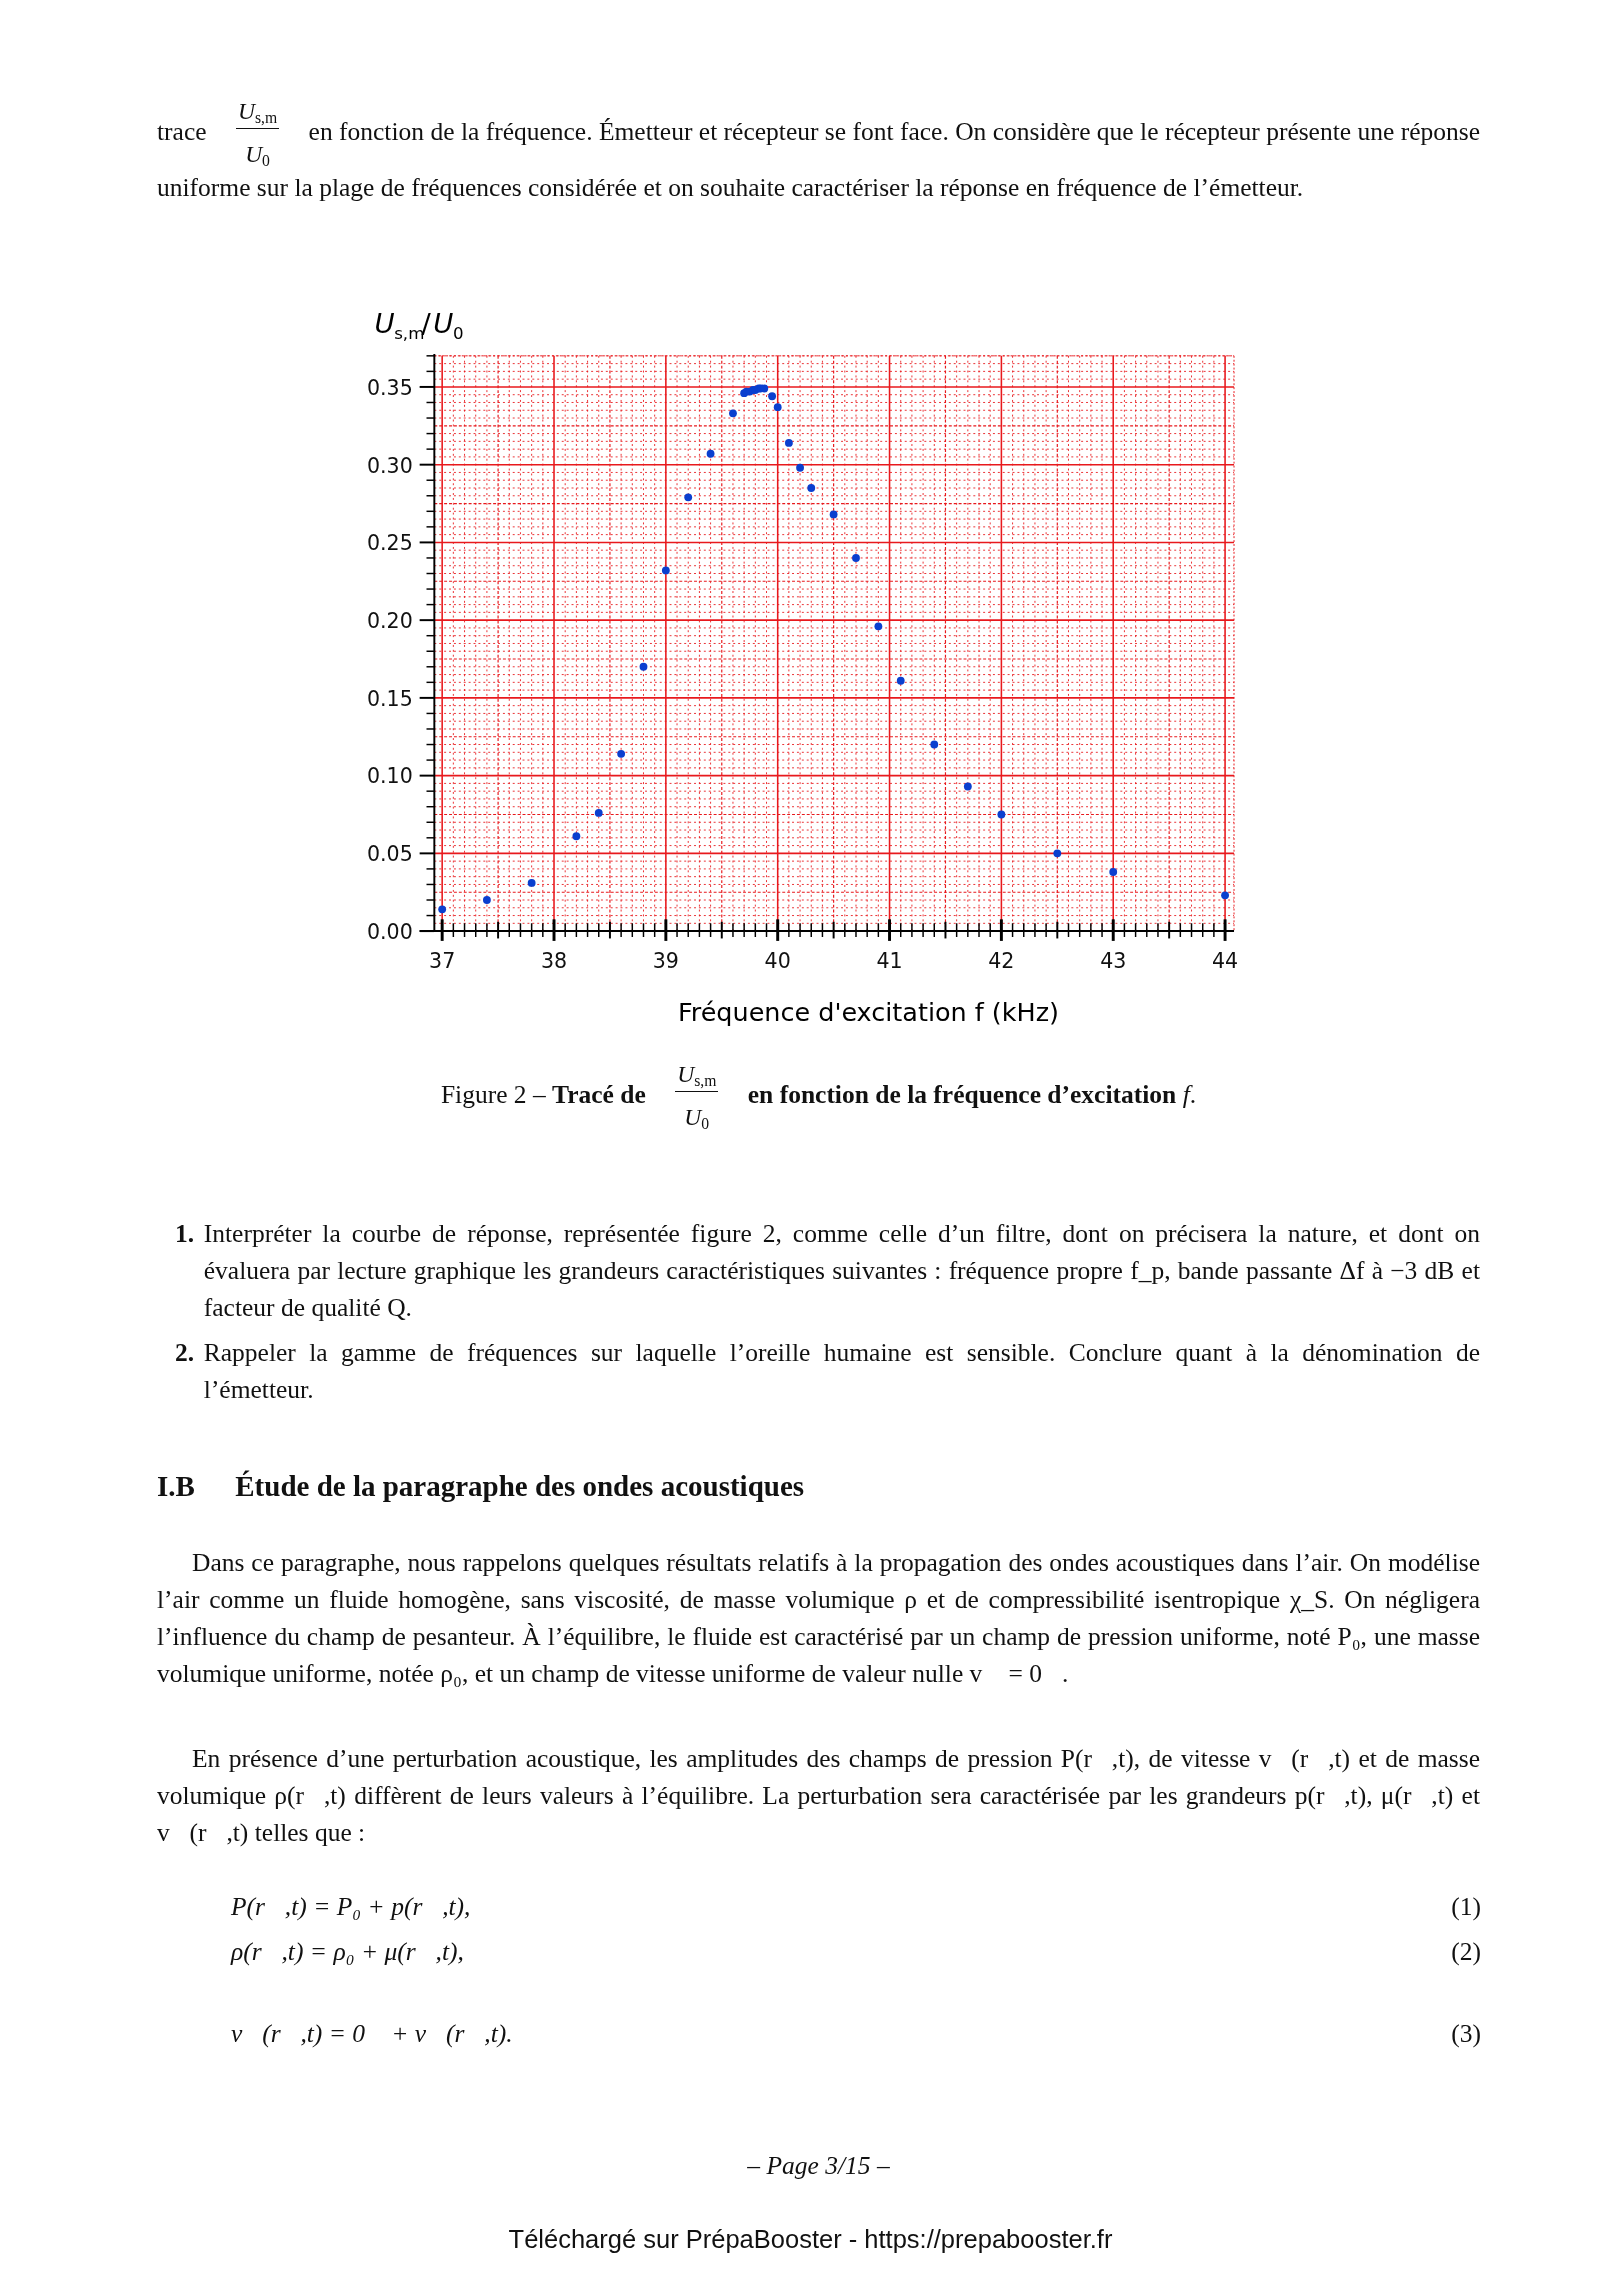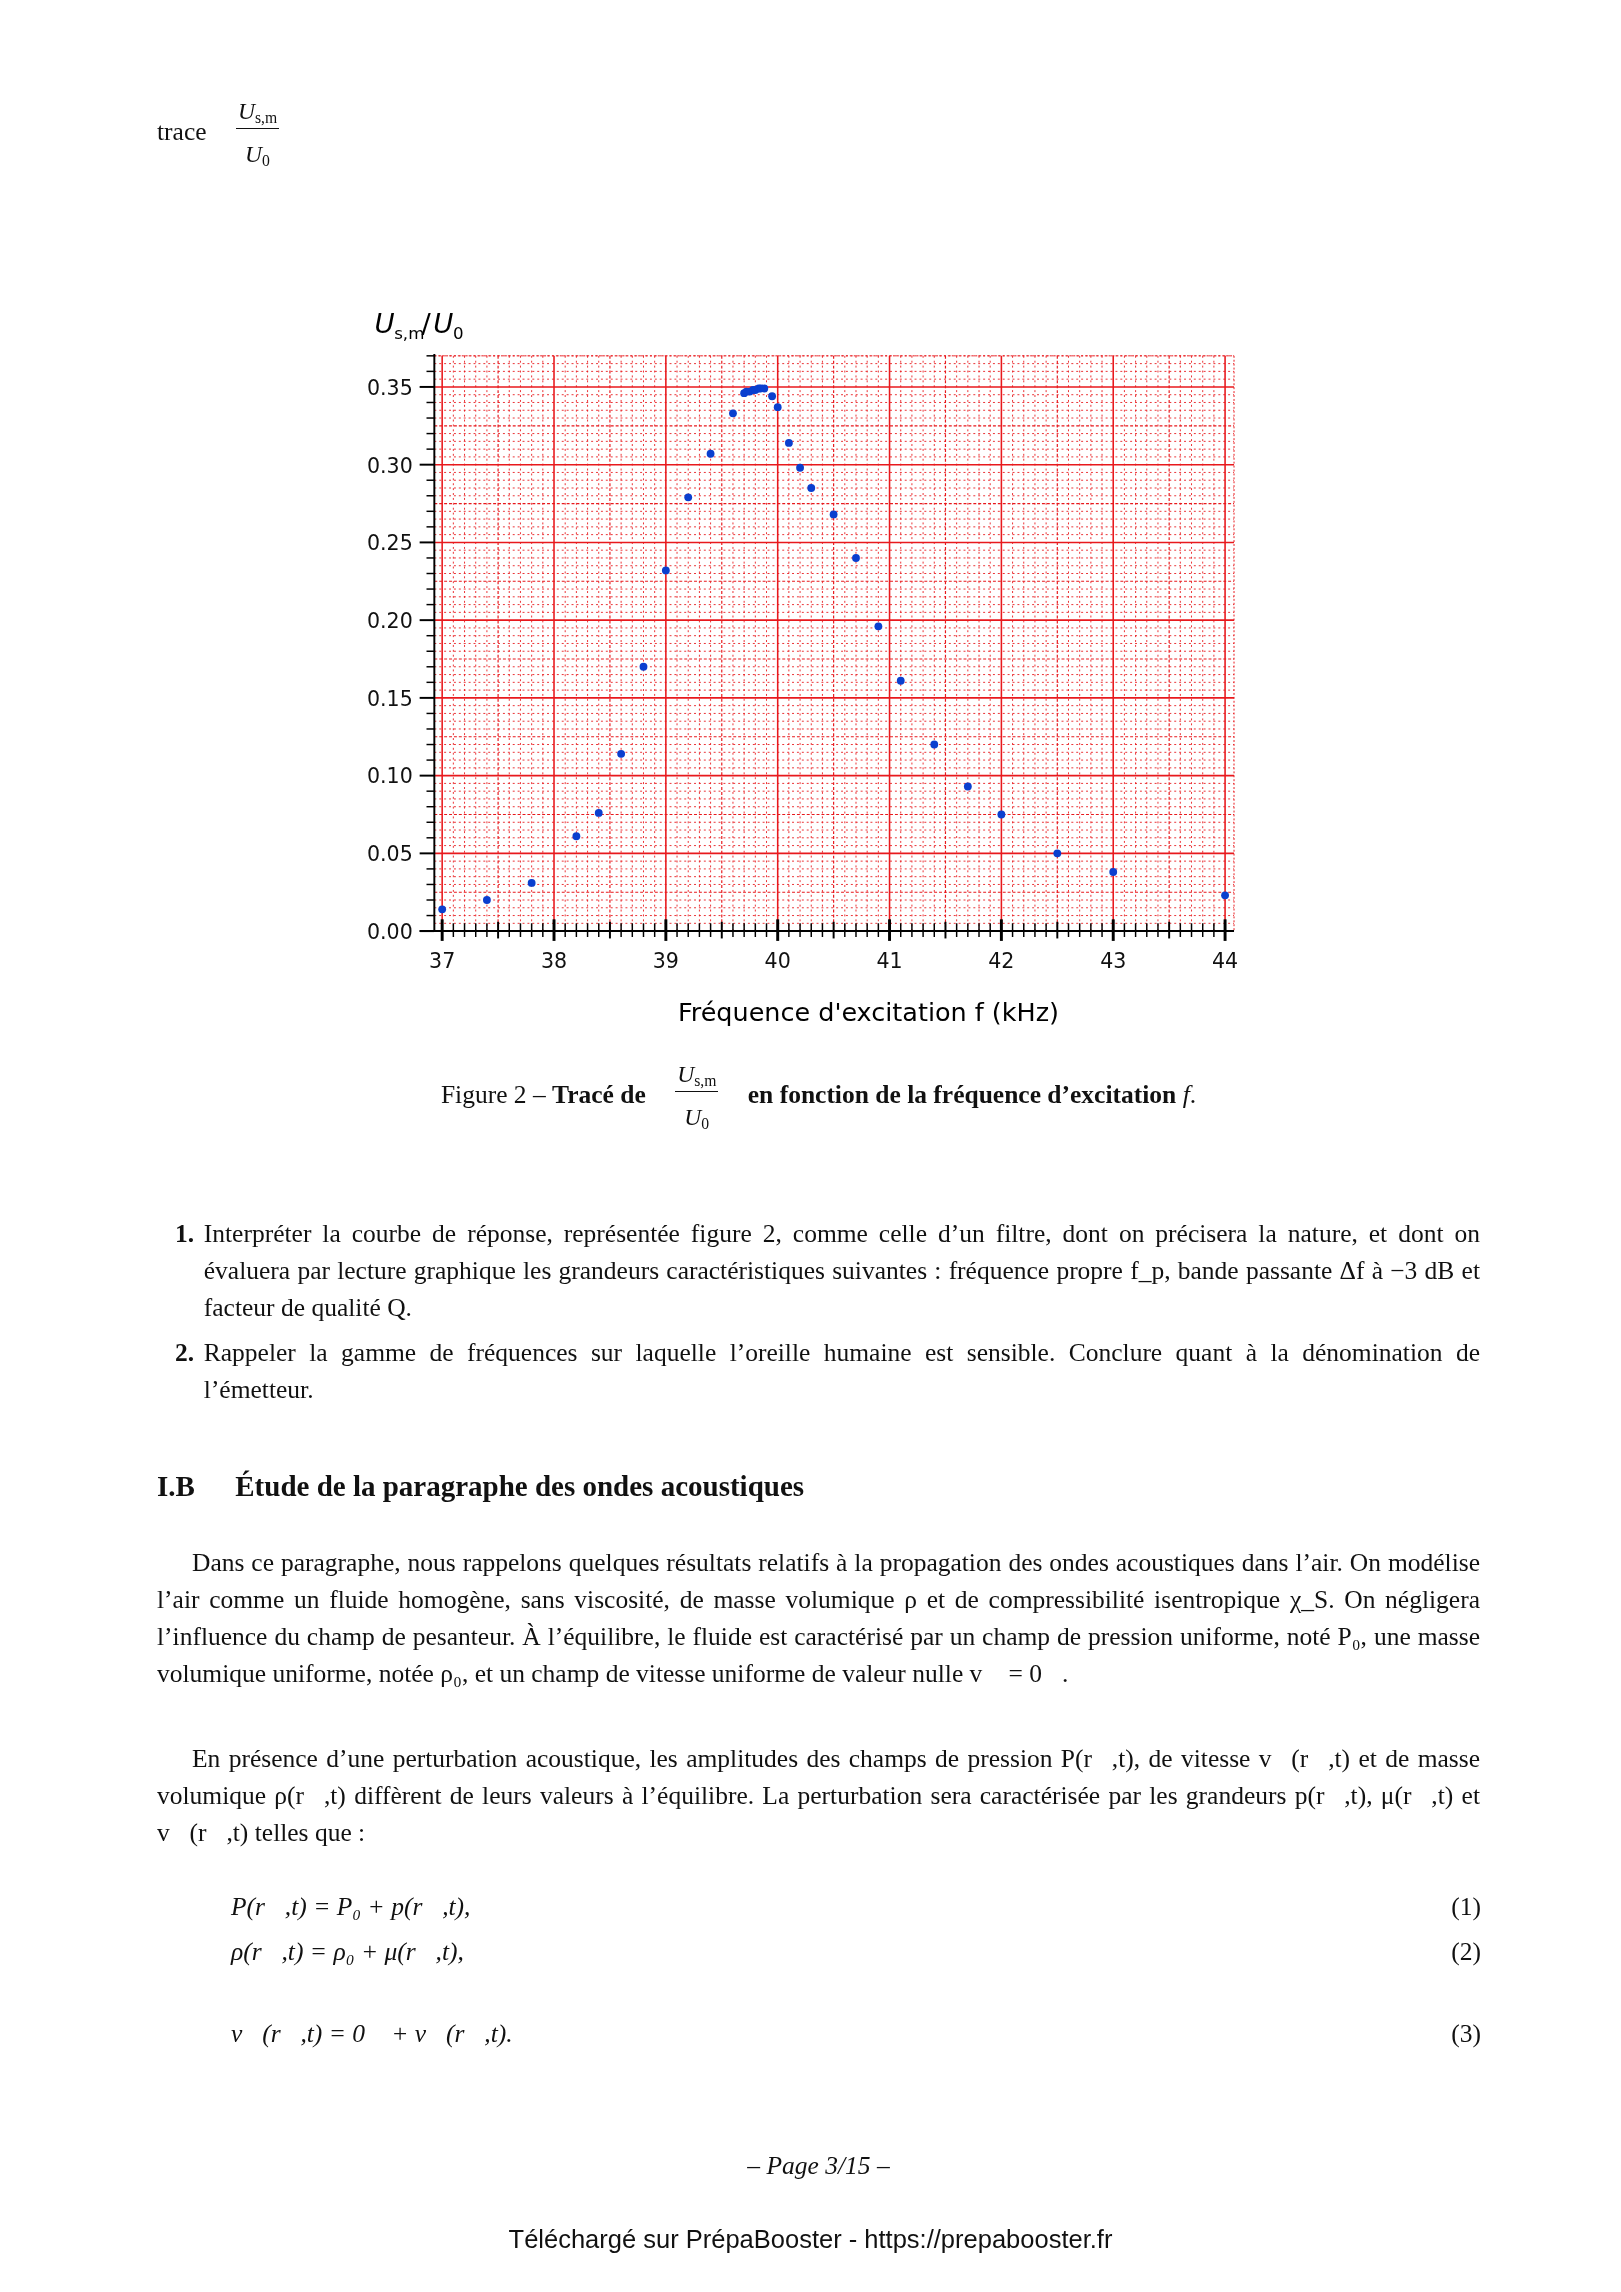--- a/index.html
+++ b/index.html
@@ -35,20 +35,21 @@
 <body>
 
 <div class="page">
 
   <p id="intro" class="para">
     <span>trace</span>
     <span class="frac">
       <span class="num"><span>U</span><span class="sub">s,m</span></span>
       <span class="den"><span>U</span><span class="sub">0</span></span>
     </span>
+    <span>en fonction de la fréquence. Émetteur et récepteur se font face. On considère que le récepteur présente une réponse uniforme sur la plage de fréquences considérée et on souhaite caractériser la réponse en fréquence de l’émetteur.</span>
   </p>
 
   <div id="chart-wrap">
     <svg id="chart" width="1323" height="745" viewBox="0 0 1350 760">
       <g id="ylabel-g">
         <text x="222" y="40" font-family="Liberation Serif, serif" font-size="28" font-style="italic">U</text>
         <text x="242" y="46" font-family="Liberation Serif, serif" font-size="17">s,m</text>
         <text x="270" y="40" font-family="Liberation Serif, serif" font-size="28">/</text>
         <text x="282" y="40" font-family="Liberation Serif, serif" font-size="28" font-style="italic">U</text>
         <text x="302" y="46" font-family="Liberation Serif, serif" font-size="17">0</text>

